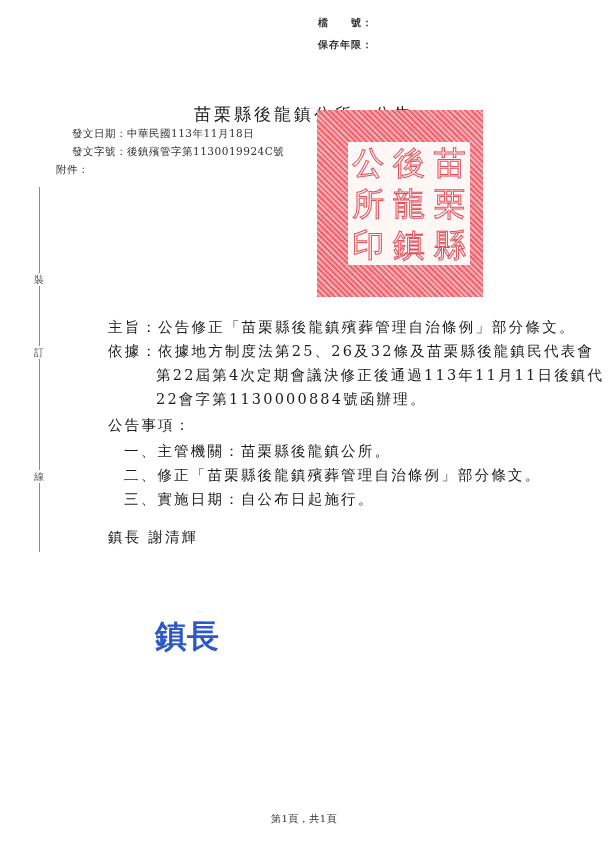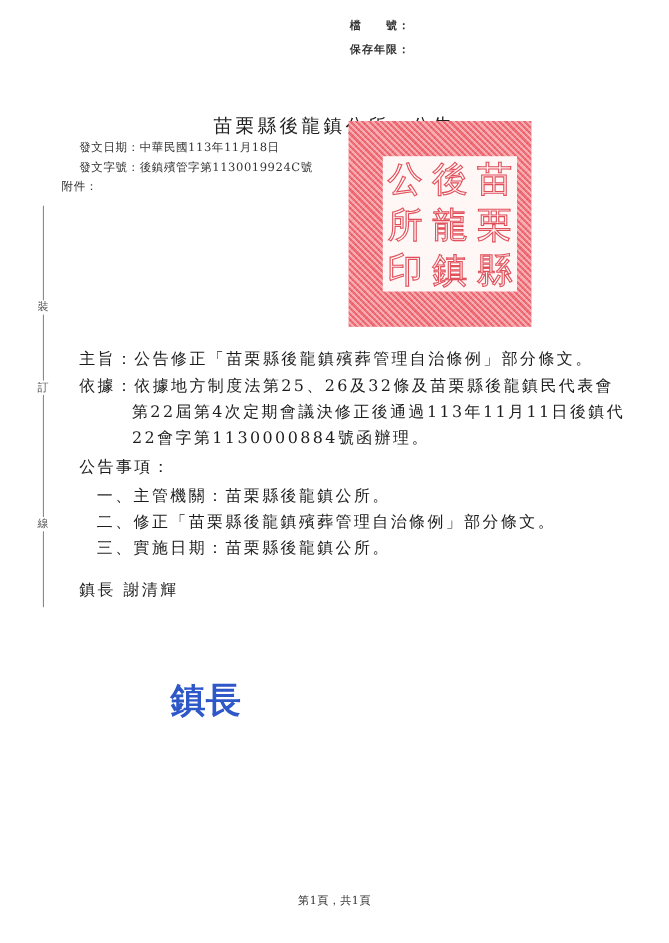--- a/index.html
+++ b/index.html
@@ -4,21 +4,21 @@
 <style>
   html, body { margin: 0; padding: 0; background: #ffffff; }
   body {
     width: 608px; height: 857px; position: relative; overflow: hidden;
     font-family: "DejaVu Serif", "Liberation Serif", serif; color: #1a1a1a;
   }
   .abs { position: absolute; white-space: nowrap; }
   .meta { font-size: 10px; color: #333; letter-spacing: 1px; font-weight: bold; }
   .title { font-size: 17px; letter-spacing: 3px; color: #222; margin-top: 33px; }
   .issue { font-size: 10.5px; color: #333; letter-spacing: 0.5px; }
-  .body-text { font-size: 14.5px; color: #1c1c1c; letter-spacing: 2.2px; line-height: 22px; }
+  .body-text { font-size: 14.5px; color: #1c1c1c; letter-spacing: 2.2px; line-height: 22px; margin-left: 36px; }
   .binding-line {
     position: absolute; left: 39px; top: 187px; width: 1px; height: 365px;
     background: #8a8a8a;
   }
   .binding-label {
     position: absolute; left: 32px; width: 14px; font-size: 10px; color: #555;
     background: #fff; text-align: center; line-height: 13px;
   }
   .seal {
     position: absolute; left: 317px; top: 110px; width: 166px; height: 187px;
@@ -96,21 +96,21 @@
 
 <div class="abs body-text" style="left:72px; top:414px;">公告事項：</div>
 
 <div class="abs body-text" style="left:88px; top:440px;">
   <span>一、</span><span>主管機關：苗栗縣後龍鎮公所。</span>
 </div>
 <div class="abs body-text" style="left:88px; top:464px;">
   <span>二、</span><span>修正「苗栗縣後龍鎮殯葬管理自治條例」部分條文。</span>
 </div>
 <div class="abs body-text" style="left:88px; top:488px;">
-  <span>三、</span><span>實施日期：苗栗縣後龍鎮公所。</span>
+  <span>三、</span><span>實施日期：自公布日起施行。</span>
 </div>
 
 <div class="abs body-text" style="left:72px; top:526px;">鎮長 謝清輝</div>
 
 <div class="sig-stamp">
   <span class="sig-small">鎮長</span>
 </div>
 
 <div class="abs footer" style="left:271px; top:812px;">第1頁，共1頁</div>
 

